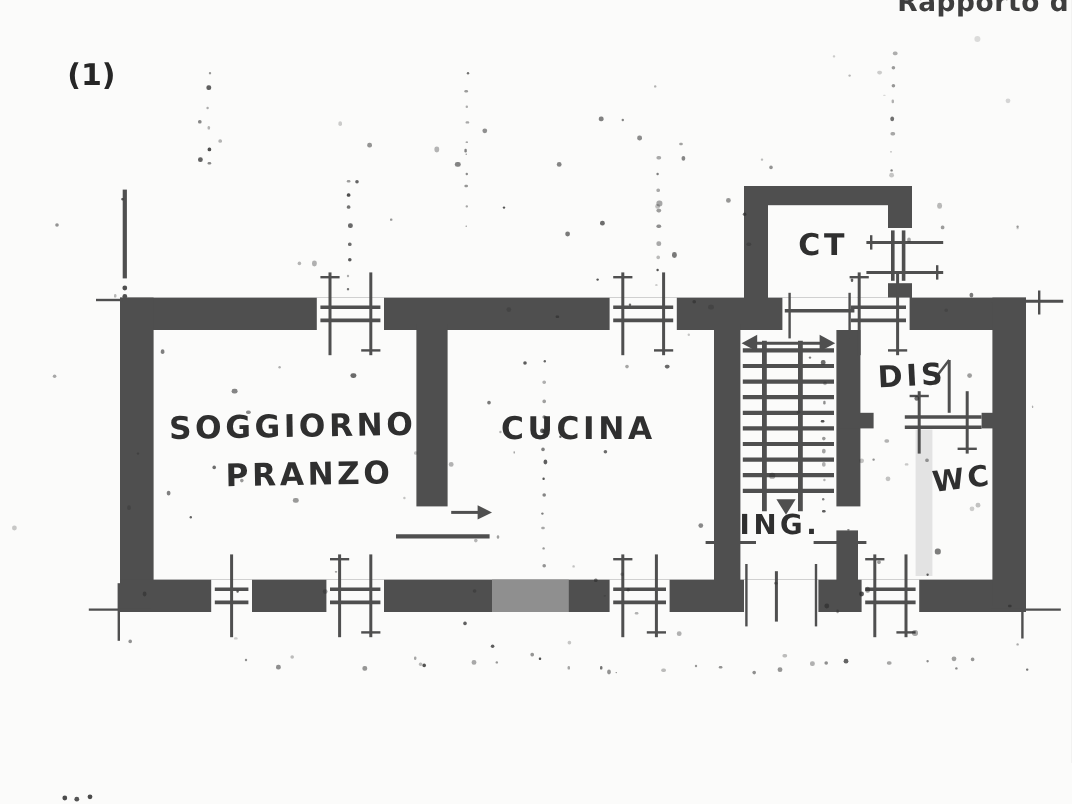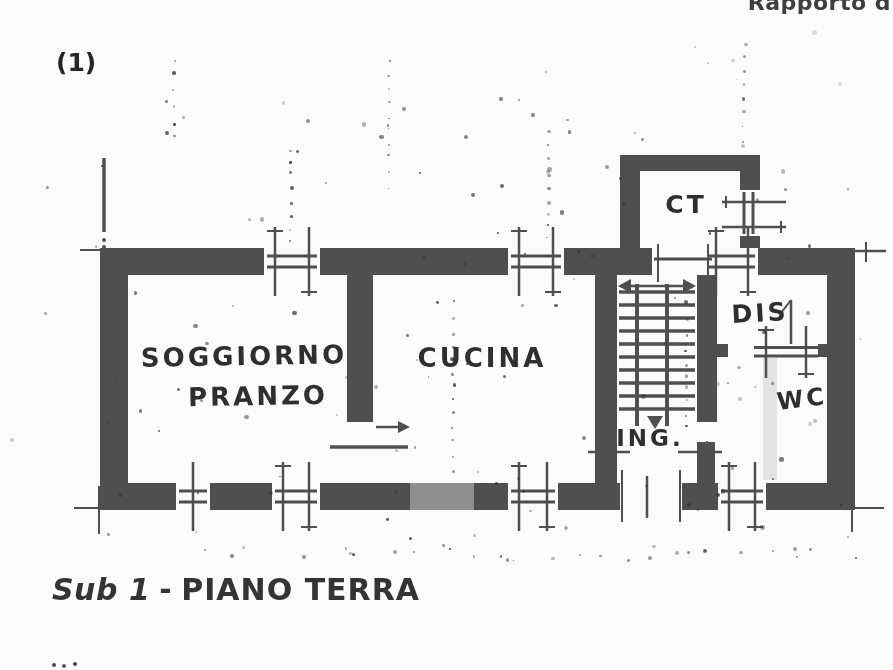--- a/index.html
+++ b/index.html
@@ -228,23 +228,20 @@
   <div class="room-label" style="left:258px; top:396px; transform:translate(-50%,-50%) rotate(-1deg);">PRANZO</div>
   <div class="room-label" style="left:482px; top:358px;text-align:center;">CUCINA</div>
   <div class="room-label" style="left:686px; top:204px; font-size:25px;">CT</div>
   <div class="room-label" style="left:760px; top:313px; transform:translate(-50%,-50%) rotate(-3deg); font-size:25px;">DIS</div>
   <div class="room-label" style="left:802px; top:399px; transform:translate(-50%,-50%) rotate(-7deg); font-size:24px;">WC</div>
   <div class="room-label" style="left:650px; top:438px; font-size:23px;">ING.</div>
 
   <div class="hdr-fragment">Rapporto d</div>
   <div class="fig-number">(1)</div>
 
-  <div class="caption">
-    <span class="prefix">Sub 1</span><span class="sep">-</span><span class="title">PIANO TERRA</span>
-  </div>
 
   <div class="noise-layer" id="noise">
       <div class="dot" style="left: 421.575px; top: 255.663px; width: 4.00306px; height: 4.00306px; opacity: 0.286062;"></div>
       <div class="dot" style="left: 716.158px; top: 382.426px; width: 4.05633px; height: 4.05633px; opacity: 0.276077;"></div>
       <div class="dot" style="left: 471.087px; top: 192.574px; width: 4.38438px; height: 4.38438px; opacity: 0.62474;"></div>
       <div class="dot" style="left: 101.391px; top: 164.784px; width: 1.73511px; height: 1.73511px; opacity: 0.758455;"></div>
       <div class="dot" style="left: 554.486px; top: 303.594px; width: 3.55557px; height: 3.55557px; opacity: 0.701281;"></div>
       <div class="dot" style="left: 807.668px; top: 244.401px; width: 3.24208px; height: 3.24208px; opacity: 0.624937;"></div>
       <div class="dot" style="left: 755.616px; top: 198.461px; width: 3.39016px; height: 3.39016px; opacity: 0.398793;"></div>
       <div class="dot" style="left: 247.893px; top: 217.889px; width: 3.04454px; height: 3.04454px; opacity: 0.339878;"></div>

